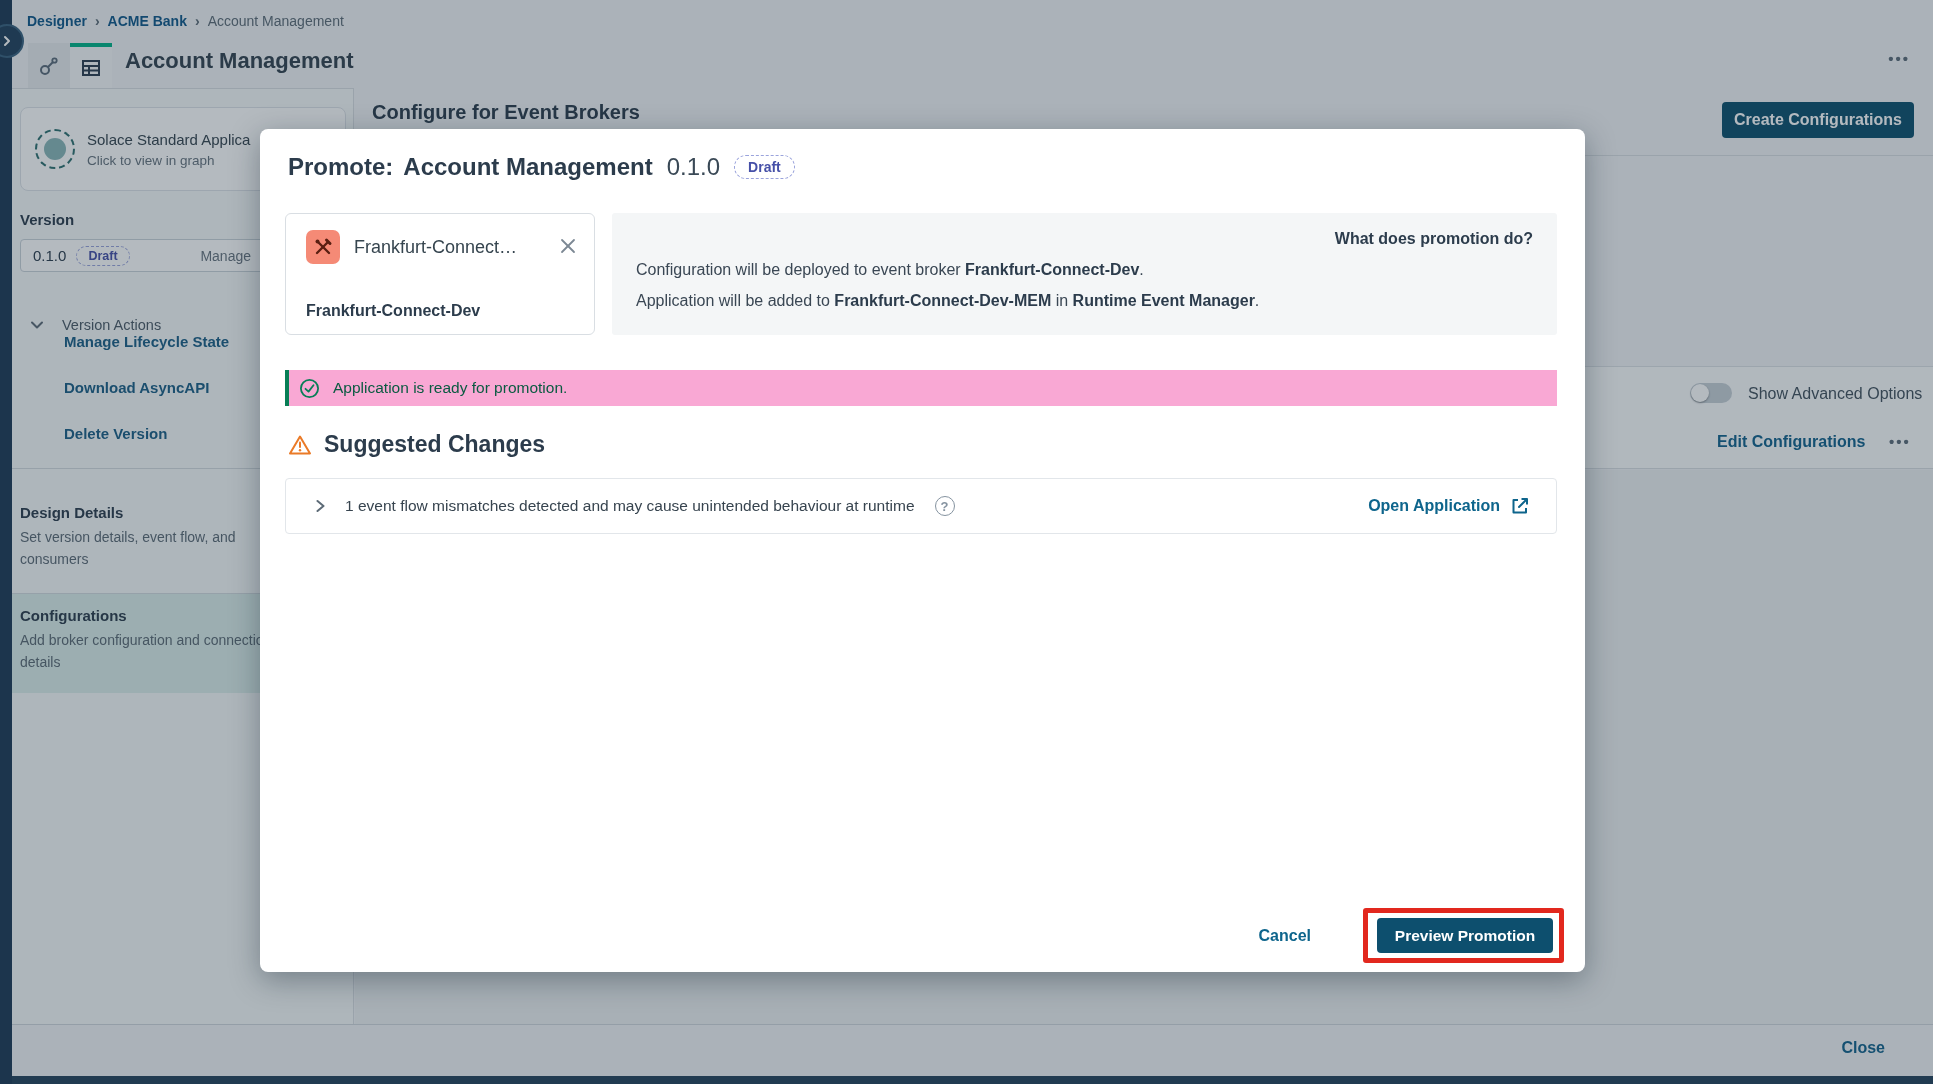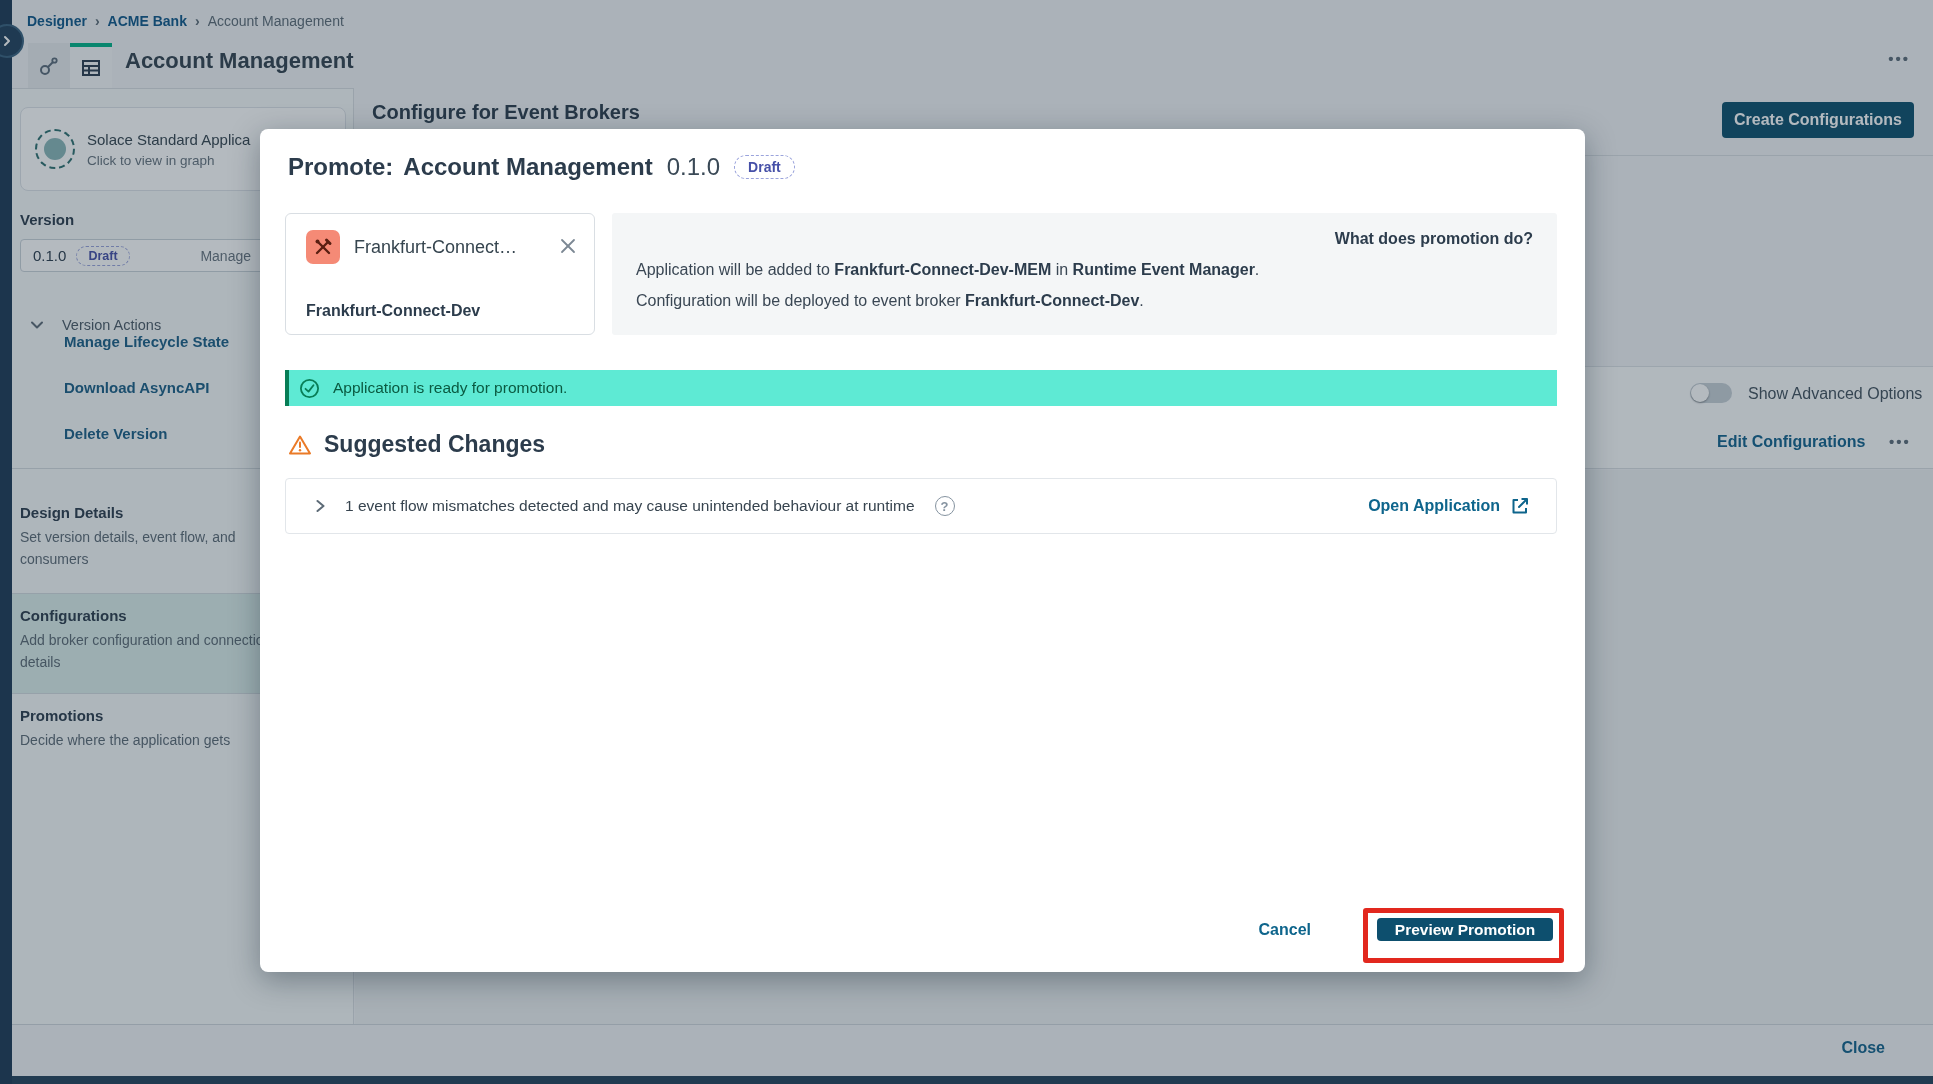--- a/index.html
+++ b/index.html
@@ -93,40 +93,40 @@
   .tc-icon { width:34px; height:34px; border-radius:7px; background:#f58a76; display:flex; align-items:center; justify-content:center; }
   .tc-name { margin-left:14px; font-size:18px; color:#36454f; }
   .tc-close { position:absolute; right:16px; top:22px; cursor:pointer; line-height:0; }
   .tc-broker { position:absolute; left:20px; top:88px; font-size:16px; font-weight:700; color:#2c3c4c; }
 
   .info-panel { position:absolute; left:352px; top:84px; width:945px; height:122px; background:#f4f6f7; border-radius:3px; padding:17px 24px; }
   .info-h { font-size:16px; font-weight:700; color:#2c3c4c;text-align:right; }
   .info-p { font-size:16px; color:#3a4754; margin-top:13px; }
   .info-p b { color:#2c3c4c; }
 
-  .banner { position:absolute; left:25px; top:241px; width:1272px; height:36px; background:#5eead4; border-left:4px solid #087e56;
+  .banner { position:absolute; left:25px; top:241px; width:1272px; height:36px; background:#f9a8d4; border-left:4px solid #087e56;
             display:flex; align-items:center; }
   .banner svg { margin-left:10px; }
   .banner-text { margin-left:13px; font-size:15.5px; color:#0a5a41; }
 
   .sug-head { position:absolute; left:28px; top:302px; display:flex; align-items:center; }
   .sug-head span { margin-left:12px; font-size:23px; font-weight:700; color:#2c3c4c; }
 
   .item-row { position:absolute; left:25px; top:349px; width:1272px; height:56px; border:1px solid #e2e6ea; border-radius:4px;
               background:#fff; display:flex; align-items:center; cursor:pointer; }
   .item-row .chev { margin-left:28px; line-height:0; }
   .item-text { margin-left:18px; font-size:15.5px; color:#37444f; }
   .help-circle { margin-left:20px; width:20px; height:20px; border:1.7px solid #8593a0; border-radius:50%;
                  display:flex; align-items:center; justify-content:center; font-size:13px; font-weight:700; color:#8593a0; cursor:pointer; }
   .open-app { margin-left:auto; margin-right:26px; display:flex; align-items:center; gap:10px; cursor:pointer; }
   .open-app span { font-size:16px; font-weight:700; color:#0e658c; }
 
   .m-footer { position:absolute; right:32px; top:789px; display:flex; align-items:center;gap:26px; }
   .cancel-link { font-size:16px; font-weight:700; color:#0e658c; cursor:pointer; margin-right:40px; }
-  .preview-btn { width:176px; height:23px; font-size:15.5px; }
+  .preview-btn { width:176px; height:35px; font-size:15.5px; }
 
   .annotation { position:absolute; left:1363px; top:908px; width:201px; height:55px; border:5px solid #e2281e;
                 border-radius:3px; z-index:60; pointer-events:none; }
 </style>
 </head>
 <body>
 
 <div id="canvas">
 
   <div class="left-strip"></div>
@@ -205,24 +205,20 @@
     <div class="side-div"></div>
 
     <div class="nav-item design">
       <div class="nav-title">Design Details</div>
       <div class="nav-desc">Set version details, event flow, and consumers</div>
     </div>
     <div class="nav-item config">
       <div class="nav-title">Configurations</div>
       <div class="nav-desc">Add broker configuration and connection details</div>
     </div>
-    <div class="nav-item promo">
-      <div class="nav-title">Promotions</div>
-      <div class="nav-desc nowrap">Decide where the application gets</div>
-    </div>
   </div>
 
   <div class="main-heading">Configure for Event Brokers</div>
   <button class="btn-primary create-btn">Create Configurations</button>
   <div class="hline-1"></div>
   <div class="band"></div>
   <div class="lower"></div>
   <div class="toggle">
       <i></i>
     </div>
@@ -262,22 +258,22 @@
       <svg width="20" height="20" viewBox="0 0 20 20">
         <line x1="4" y1="4" x2="16" y2="16" stroke="#7c8894" stroke-width="1.8" stroke-linecap="round"></line>
         <line x1="16" y1="4" x2="4" y2="16" stroke="#7c8894" stroke-width="1.8" stroke-linecap="round"></line>
       </svg>
     </span>
     <div class="tc-broker">Frankfurt-Connect-Dev</div>
   </div>
 
   <div class="info-panel">
     <div class="info-h">What does promotion do?</div>
+    <div class="info-p"><span>Configuration will be deployed to event broker </span><b>Frankfurt-Connect-Dev</b><span>.</span></div>
     <div class="info-p"><span>Application will be added to </span><b>Frankfurt-Connect-Dev-MEM</b><span> in </span><b>Runtime Event Manager</b><span>.</span></div>
-    <div class="info-p"><span>Configuration will be deployed to event broker </span><b>Frankfurt-Connect-Dev</b><span>.</span></div>
   </div>
 
   <div class="banner">
     <svg width="21" height="21" viewBox="0 0 21 21">
       <circle cx="10.5" cy="10.5" r="8.6" fill="none" stroke="#087e56" stroke-width="1.8"></circle>
       <polyline points="6.5,10.8 9.5,13.6 14.5,7.2" fill="none" stroke="#087e56" stroke-width="1.8" stroke-linecap="round" stroke-linejoin="round"></polyline>
     </svg>
     <span class="banner-text">Application is ready for promotion.</span>
   </div>
 

